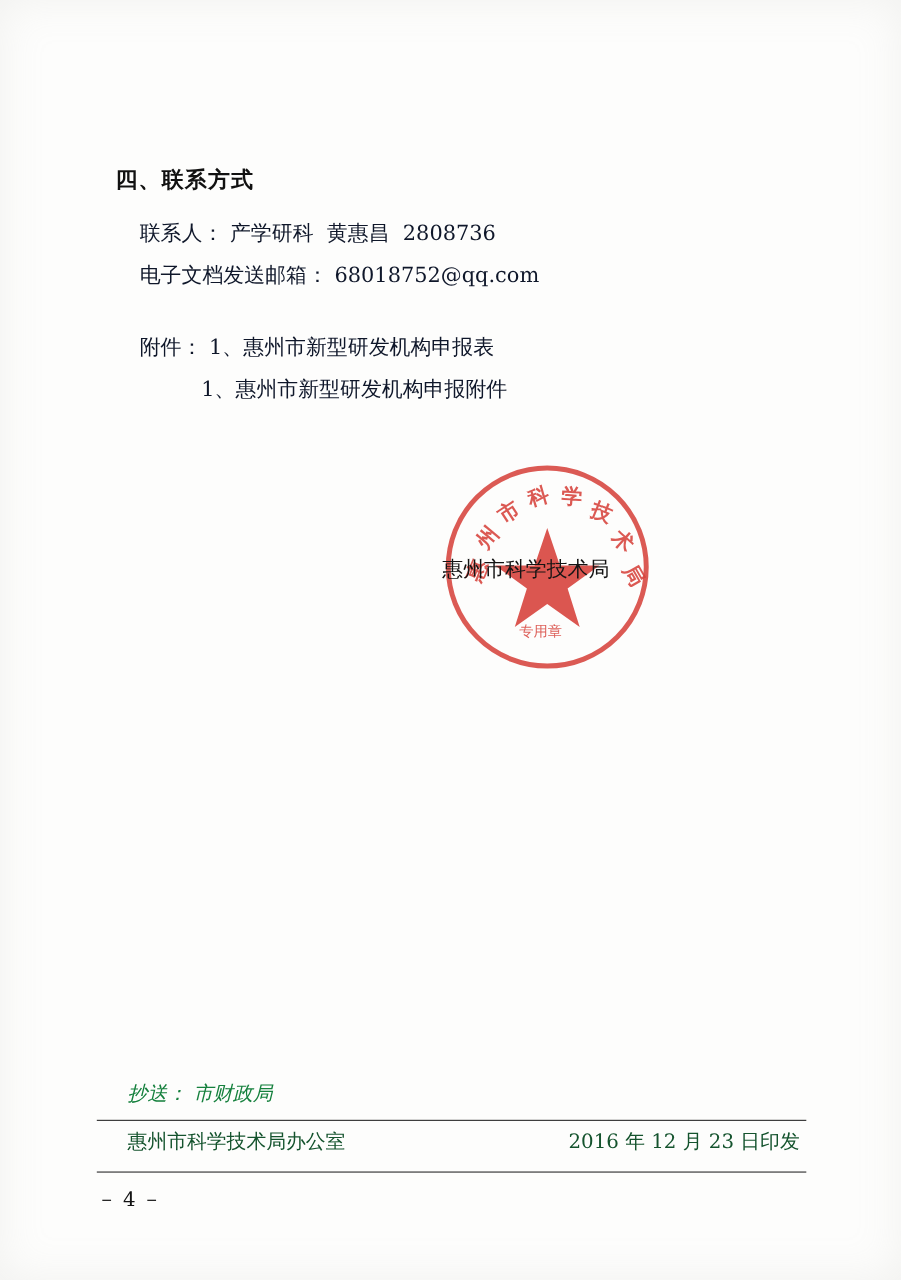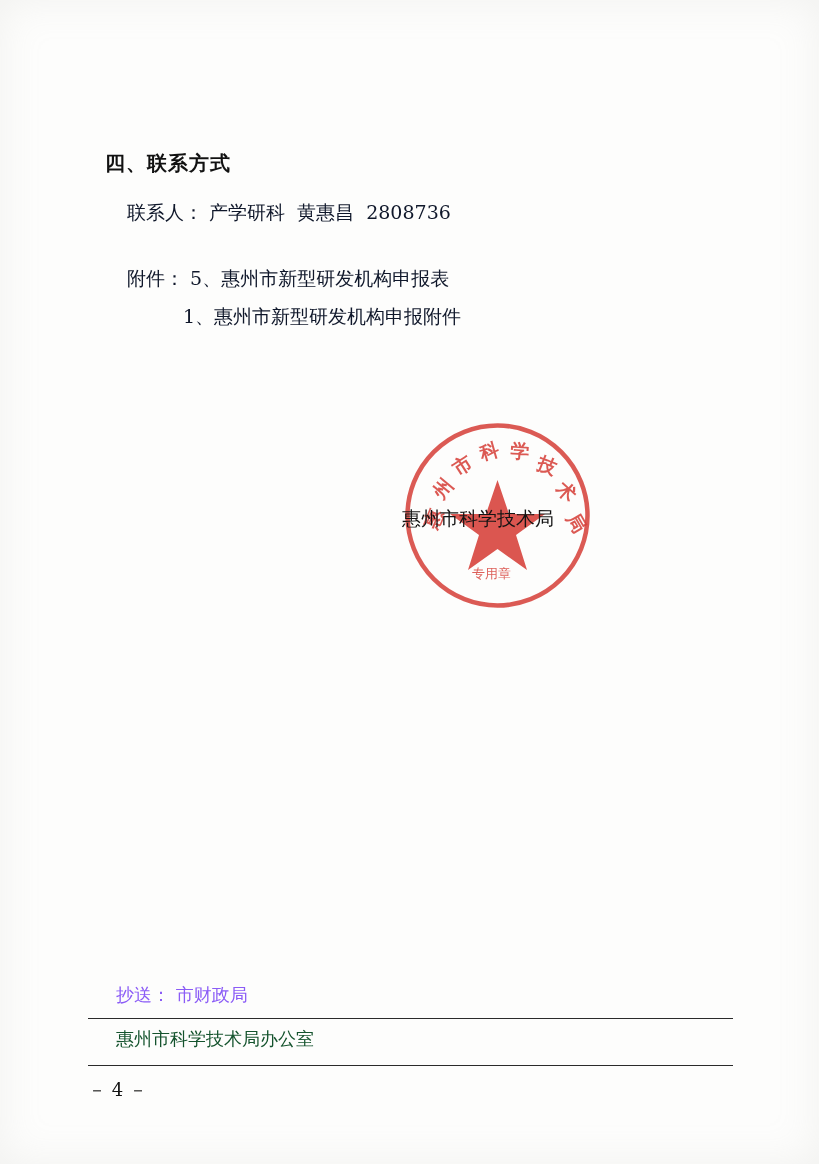--- a/index.html
+++ b/index.html
@@ -92,23 +92,24 @@
   
   .footer {
     position: absolute;
     left: 88px;
     top: 978px;
     width: 645px;
   }
   .cc-line {
     font-size: 18px;
     line-height: 34px;
-    color: #8b5cf6;
+    color: #15803d;
     padding-left: 28px;
     white-space: pre;
+    font-style: italic;
   }
   .rule {
     border-top: 1.4px solid #2a2a2a;
     margin-top: 6px;
   }
   .footer-row {
     display: flex;
     justify-content: space-between;
     align-items: center;
     font-size: 18px;
@@ -130,24 +131,25 @@
 <body>
 
 <div class="page">
 
   <div class="content">
 
     <div class="section-heading">四、联系方式</div>
 
     <div class="line indent1">联系人： 产学研科  黄惠昌  2808736</div>
 
+    <div class="line indent1">电子文档发送邮箱： 68018752@qq.com</div>
 
     <div class="gap-block"></div>
 
-    <div class="line indent2">附件： 5、惠州市新型研发机构申报表</div>
+    <div class="line indent2">附件： 1、惠州市新型研发机构申报表</div>
 
     <div class="line indent3">1、惠州市新型研发机构申报附件</div>
   </div>
 
   <div class="seal">
     <svg width="195" height="195" viewBox="0 0 195 195" xmlns="http://www.w3.org/2000/svg">
       <g fill="none" stroke="#d4342c" stroke-width="4.5" opacity="0.88">
         <circle cx="97.5" cy="97.5" r="90"></circle>
       </g>
       <g fill="#d4342c" opacity="0.9">
@@ -171,19 +173,20 @@
 
   <div class="signature">
     <div class="sig-line">惠州市科学技术局</div>
   </div>
 
   <div class="footer">
     <div class="cc-line">抄送： 市财政局</div>
     <div class="rule"></div>
     <div class="footer-row">
       <span>惠州市科学技术局办公室</span>
+      <span>2016 年 12 月 23 日印发</span>
     </div>
     <div class="rule"></div>
   </div>
 
   <div class="page-number">－ 4 －</div>
 
 </div>
 
 </body></html>

